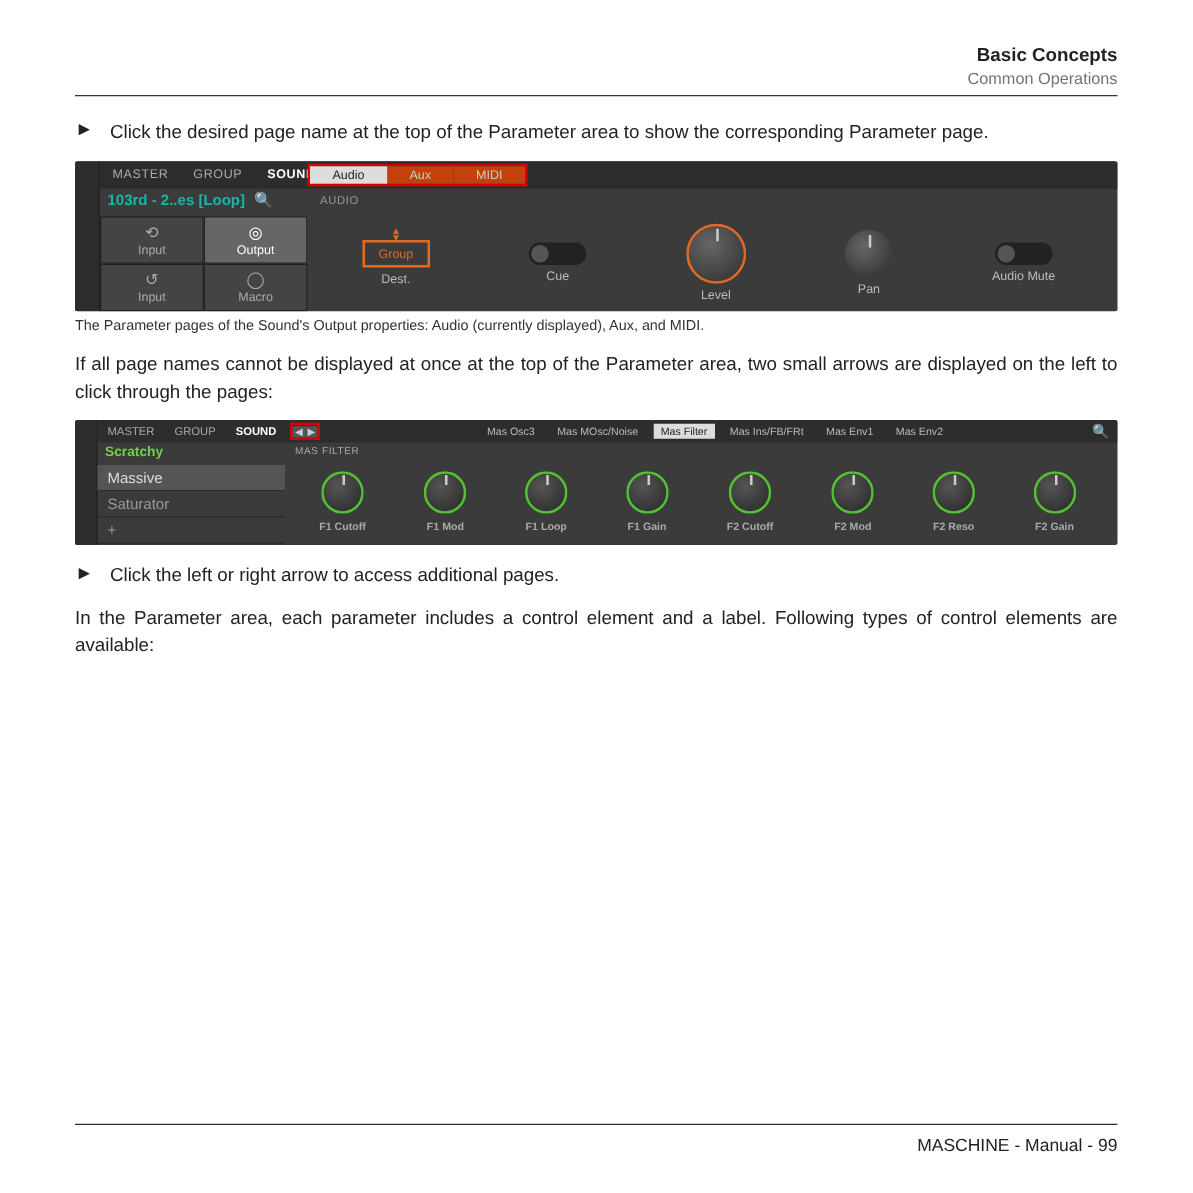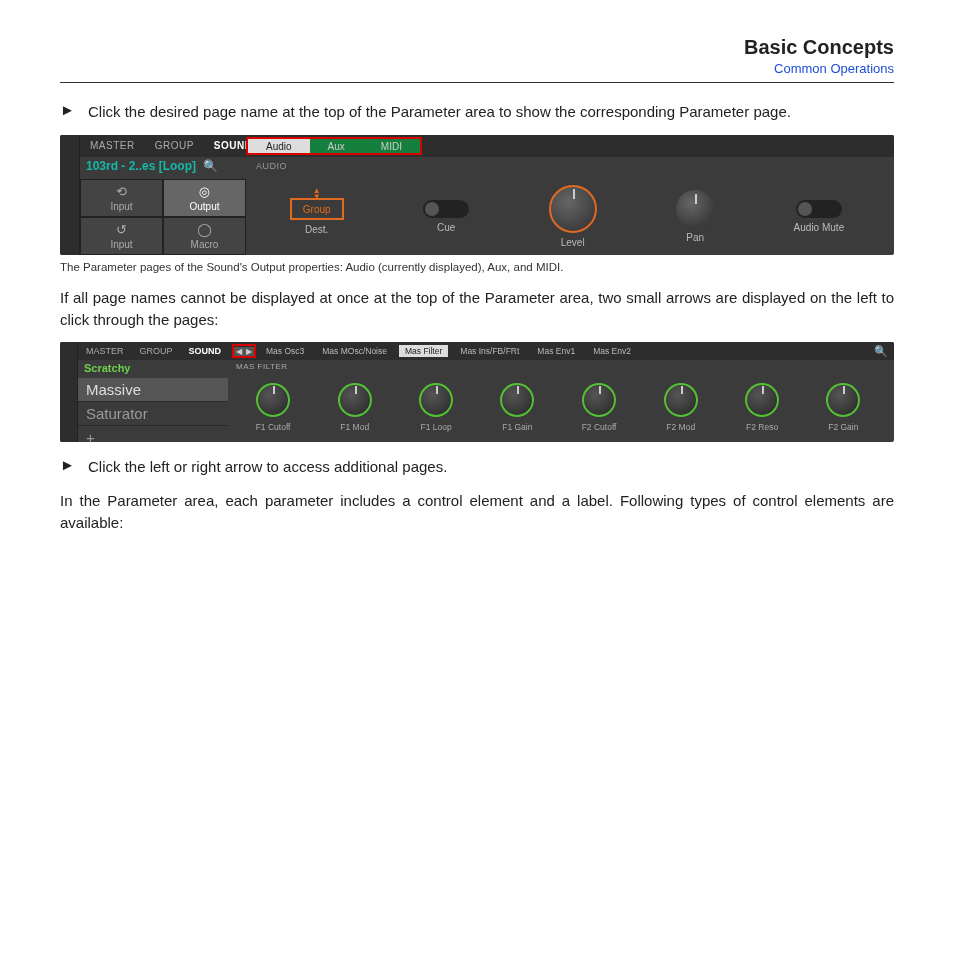--- a/index.html
+++ b/index.html
@@ -1,35 +1,35 @@
 <!DOCTYPE html>
 <html><head>
 <meta charset="utf-8">
 <style>
   * { box-sizing: border-box; margin: 0; padding: 0; }
   html, body { width: 954px; height: 954px; background: #fff; font-family: Arial, Helvetica, sans-serif; color: #222; }
   .page { padding: 36px 60px 30px 60px; position: relative; height: 100%; }
   .header { border-bottom: 1px solid #333; padding-bottom: 6px; margin-bottom: 18px; text-align: right; }
-  .header .h1 { font-weight: bold; font-size: 20px; }
-  .header .h2 { font-size: 13px; color: #1d4ed8; margin-top: 2px; }
+  .header .h1 { font-weight: bold; font-size: 15px; }
+  .header .h2 { font-size: 13px; color: #737373; margin-top: 2px; }
   .body p { font-size: 15px; line-height: 1.45; text-align: justify; margin-bottom: 12px; }
   .bullet { display: flex; margin-bottom: 12px; }
   .bullet .arrow { width: 28px; font-size: 15px; flex: none; }
   .bullet .txt { flex: 1; font-size: 15px; line-height: 1.45; text-align: justify; }
   .caption { font-size: 11.5px; color: #333; margin: 6px 0 14px 0; }
   h3.section { font-weight: bold; font-size: 16px; margin: 16px 0 10px 0; }
 
   
   .shot1 { width: 100%; height: 120px; background: #3b3b3b; position: relative; font-size: 11px; color: #aaa; overflow: hidden; border-radius: 2px; }
   .s1-left { position: absolute; left: 0; top: 0; width: 20px; height: 100%; background: #2d2d2d; border-right: 1px solid #222; }
   .s1-head { position: absolute; left: 20px; top: 0; right: 0; height: 22px; background: #2d2d2d; display: flex; align-items: center; }
   .s1-head span { padding: 0 10px; font-size: 10px; letter-spacing: 0.5px; }
   .s1-head .sel { color: #fff; font-weight: bold; }
   .s1-tabs { position: absolute; left: 186px; top: 2px; height: 18px; display: flex; border: 2px solid #d80000; }
-  .s1-tabs div { padding: 2px 18px; font-size: 10px; background: #15803d; color: #ccc; }
+  .s1-tabs div { padding: 2px 18px; font-size: 10px; background: #c2410c; color: #ccc; }
   .s1-tabs div.act { background: #ddd; color: #222; }
   .s1-name { position: absolute; left: 26px; top: 24px; color: #14b8a6; font-size: 12px; font-weight: bold; }
   .s1-name .mag { margin-left: 4px; }
   .s1-grid { position: absolute; left: 20px; top: 44px; width: 166px; height: 76px; display: grid; grid-template-columns: 1fr 1fr; grid-template-rows: 1fr 1fr; }
   .s1-grid div { border: 1px solid #222; background: #444; display: flex; flex-direction: column; align-items: center; justify-content: center; font-size: 10px; color: #aaa; gap: 2px; }
   .s1-grid div.act { background: #666; color: #fff; }
   .s1-grid .ic { font-size: 13px; }
   .s1-audio-label { position: absolute; left: 196px; top: 26px; font-size: 9px; color: #999; letter-spacing: 0.5px; }
   .s1-params { position: absolute; left: 190px; top: 44px; right: 10px; bottom: 0; display: flex; align-items: center; justify-content: space-around; }
   .s1-param { display: flex; flex-direction: column; align-items: center; gap: 4px; }
@@ -44,31 +44,31 @@
   .dest-arrows { position: absolute; top: -12px; left: 50%; transform: translateX(-50%); color: #e06a1f; font-size: 8px; display: flex; flex-direction: column; line-height: 6px; }
 
   
   .shot2 { width: 100%; height: 100px; background: #3b3b3b; position: relative; font-size: 10px; color: #aaa; overflow: hidden; border-radius: 2px; }
   .s2-left { position: absolute; left: 0; top: 0; width: 18px; height: 100%; background: #2d2d2d; border-right: 1px solid #222; }
   .s2-head { position: absolute; left: 18px; top: 0; right: 0; height: 18px; background: #2d2d2d; display: flex; align-items: center; }
   .s2-head span { padding: 0 8px; font-size: 9px; }
   .s2-head .sel { color: #fff; font-weight: bold; }
   .s2-name { position: absolute; left: 24px; top: 20px; color: #6fd04a; font-size: 11px; font-weight: bold; }
   .s2-plugins { position: absolute; left: 18px; top: 36px; width: 150px; }
-  .s2-plugins div { padding: 3px 8px; font-size: 15px; color: #999; border-bottom: 1px solid #2a2a2a; }
+  .s2-plugins div { padding: 3px 8px; font-size: 12px; color: #999; border-bottom: 1px solid #2a2a2a; }
   .s2-plugins .act { background: #555; color: #ddd; }
   .s2-nav { position: absolute; left: 172px; top: 2px; height: 14px; display: flex; align-items: center; border: 2px solid #d80000; }
   .s2-nav span { width: 10px; text-align: center; font-size: 8px; color: #ccc; background: #555; }
-  .s2-tabs { position: absolute; left: 200px; top: 2px; right: 10px; height: 14px; display: flex; gap: 6px; align-items: center; }
+  .s2-tabs { position: absolute; left: 200px; top: 2px; right: 10px; height: 14px; display: flex; gap: 6px; align-items: center; justify-content: center; }
   .s2-tabs div { font-size: 8.5px; padding: 1px 6px; color: #bbb; white-space: nowrap; }
   .s2-tabs .act { background: #ddd; color: #222; }
   .s2-mag { position: absolute; right: 6px; top: 3px; font-size: 11px; color: #888; }
   .s2-sub { position: absolute; left: 176px; top: 20px; font-size: 8px; letter-spacing: 0.5px; }
   .s2-knobs { position: absolute; left: 172px; top: 34px; right: 10px; bottom: 4px; display: flex; justify-content: space-around; align-items: center; }
-  .s2-knob { display: flex; flex-direction: column; align-items: center; gap: 5px; }
+  .s2-knob { display: flex; flex-direction: column; align-items: center; gap: 5px; font-weight: bold; }
   .kn2 { width: 34px; height: 34px; border-radius: 50%; background: radial-gradient(circle at 40% 35%, #555, #222); box-shadow: 0 0 0 2px #52c234 inset; position: relative; }
   .kn2::after { content: ""; position: absolute; top: 3px; left: 50%; width: 2px; height: 8px; background: #ccc; }
   .s2-knob .lbl { font-size: 8.5px; color: #aaa; }
 
   .footer { position: absolute; left: 60px; right: 60px; bottom: 30px; border-top: 1px solid #333; padding-top: 8px; text-align: right; font-size: 14px; }
 </style>
 </head>
 <body>
 
 <div class="page">
@@ -219,13 +219,14 @@
     </div>
 
     <div class="bullet" style="margin-top:14px;">
       <div class="arrow">►</div>
       <div class="txt">Click the left or right arrow to access additional pages.</div>
     </div>
 
     <p>In the Parameter area, each parameter includes a control element and a label. Following types of control elements are available:</p>
   </div>
 
+  <div class="footer">MASCHINE - Manual - 99</div>
 </div>
 
 </body></html>

